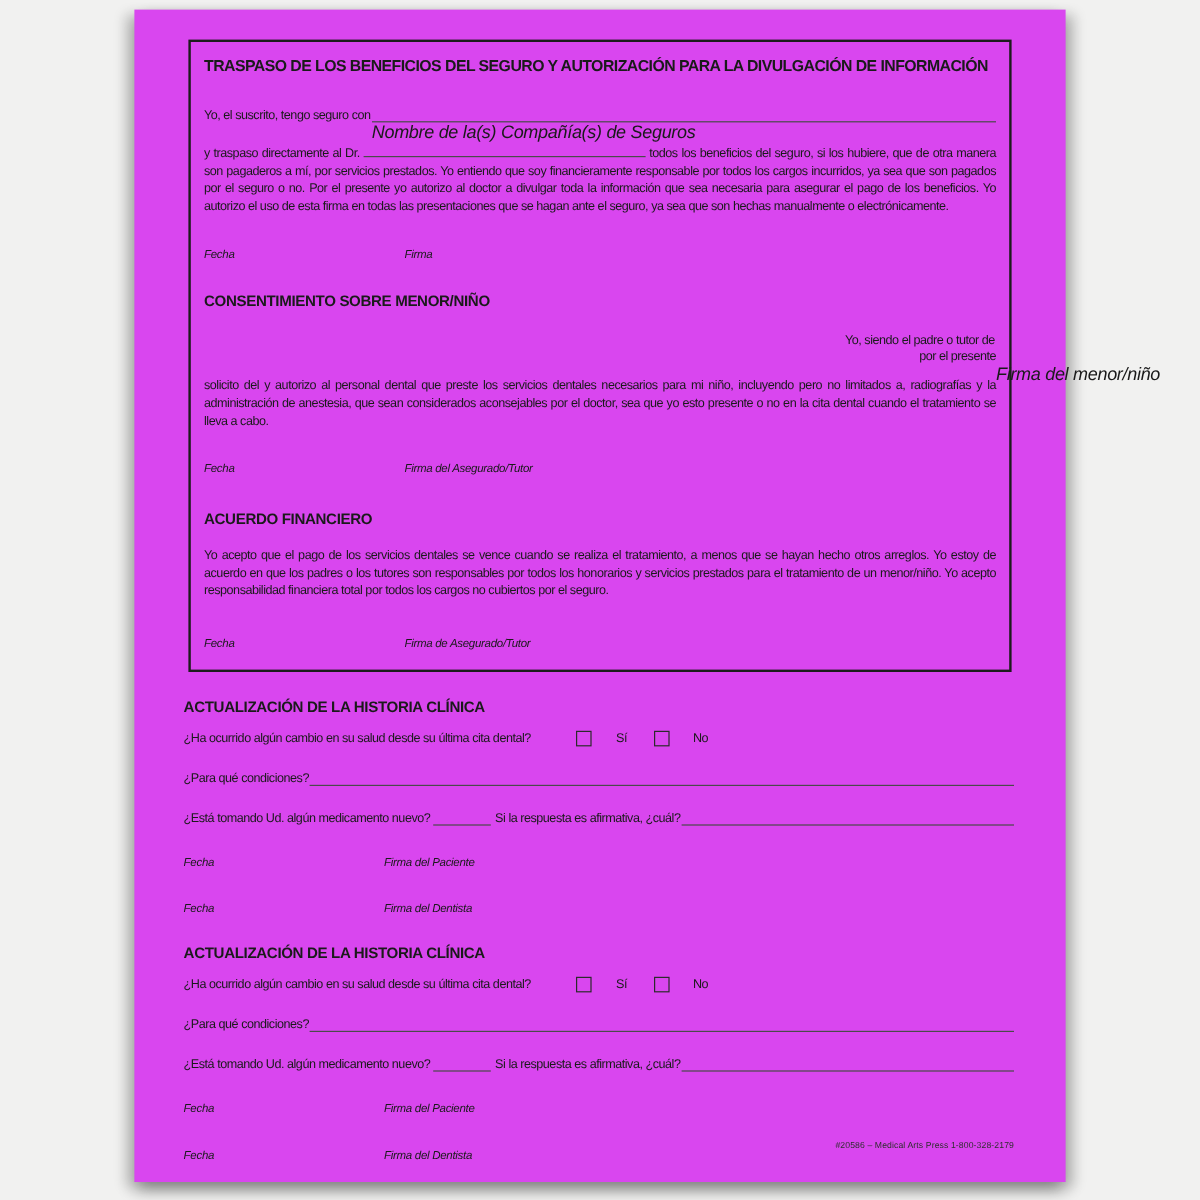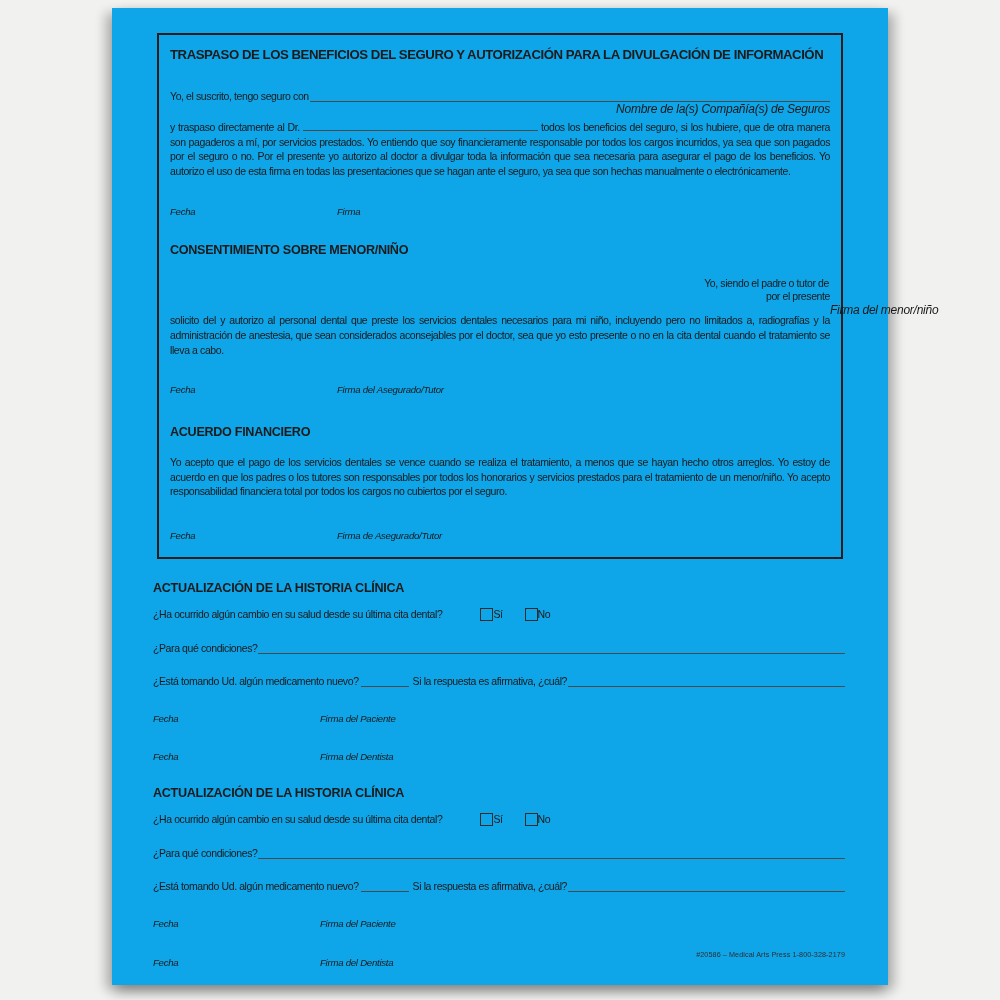--- a/index.html
+++ b/index.html
@@ -1,41 +1,41 @@
 <!DOCTYPE html>
 <html><head>
 <meta charset="utf-8">
 <style>
   html,body{margin:0;padding:0;width:1000px;height:1000px;background:#f1f1f0;
     font-family:"Liberation Sans","DejaVu Sans",sans-serif;color:#1a1a1a;}
-  .sheet{position:absolute;left:112px;top:8px;width:776px;height:977px;background:#0ea5e9;
+  .sheet{position:absolute;left:112px;top:8px;width:776px;height:977px;background:#d946ef;
     box-shadow:-8px 4px 10px rgba(0,0,0,0.16),8px 4px 10px rgba(0,0,0,0.16),0 8px 12px rgba(0,0,0,0.25);}
   .box{margin:25px 45px 0 45px;border:2px solid #1c1c1c;padding:6px 11px 16px 11px;}
   .title{font-weight:bold;font-size:13.2px;letter-spacing:-0.45px;white-space:nowrap;margin-top:6px;}
   .h2{font-weight:bold;font-size:12.6px;letter-spacing:-0.3px;}
   .para{font-size:10.5px;letter-spacing:-0.4px;line-height:14.6px;text-align:justify;margin:0;}
   .fillrow{display:flex;align-items:flex-end;font-size:10.5px;letter-spacing:-0.4px;}
   .pre{white-space:nowrap;padding-right:1px;}
   .post{white-space:nowrap;padding-left:3px;}
   .fill{flex:1;border-bottom:1px solid #4a4a4a;height:13px;position:relative;}
-  .cap{position:absolute;top:1px;left:0;right:0;text-align:right;font-style:italic;
-    font-size:12px;letter-spacing:-0.25px;white-space:nowrap;}
+  .cap{position:absolute;top:1px;left:0;right:0;text-align:left;font-style:italic;
+    font-size:15px;letter-spacing:-0.25px;white-space:nowrap;}
   .capspace{margin-bottom:16px;}
   .inline-fill{display:inline-block;width:235px;border-bottom:1px solid #4a4a4a;height:10px;}
   .short-fill{display:inline-block;width:48px;border-bottom:1px solid #4a4a4a;height:11px;margin:0 4px 0 1px;flex:none;}
   .sigrow{display:flex;gap:17px;}
   .sigcol{display:flex;flex-direction:row;}
   .sigcol .line{height:1px;background:#4a4a4a;}
   .sigcol .lab{text-align:center;font-style:italic;font-size:9.6px;letter-spacing:-0.25px;padding-top:3px;}
   .sigcol.date{width:150px;}
   .sigcol.sig{flex:1;}
   .outer{margin:0 43px 0 41px;}
   .qrow{display:flex;align-items:flex-end;font-size:10.5px;letter-spacing:-0.4px;}
   .cb{width:11px;height:11px;border:1.5px solid #2b2b2b;display:inline-block;flex:none;}
-  .cbwrap{display:inline-flex;align-items:center;gap:0;}
+  .cbwrap{display:inline-flex;align-items:center;gap:20px;}
   .cbgroup{display:inline-flex;gap:22px;margin-left:38px;align-items:center;}
   .footer{position:absolute;right:43px;bottom:26px;font-size:7.2px;letter-spacing:0.1px;color:#2e2e2e;}
 </style>
 </head>
 <body>
 
 <div class="sheet">
 
   <div class="box">
 

